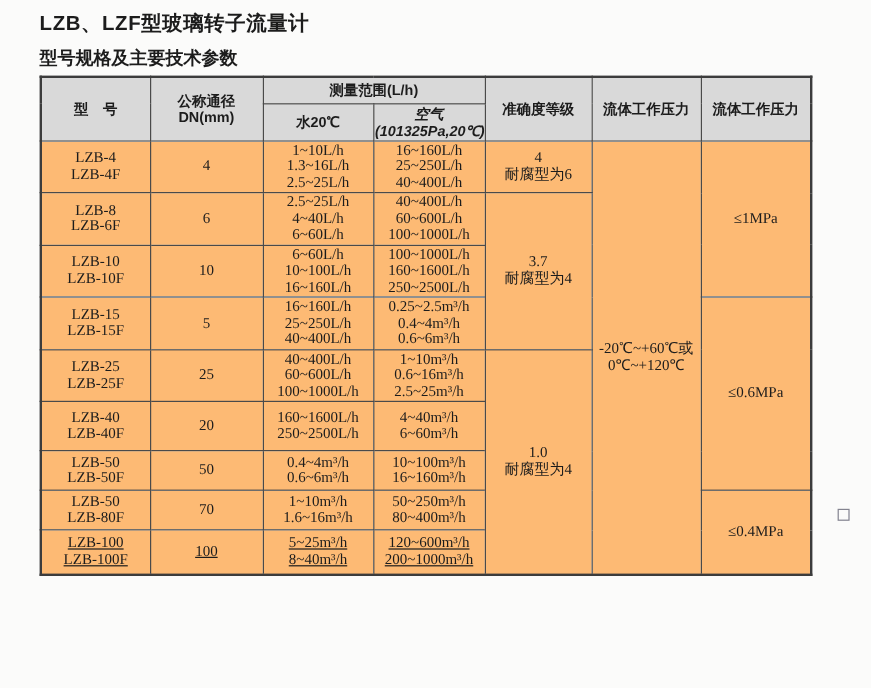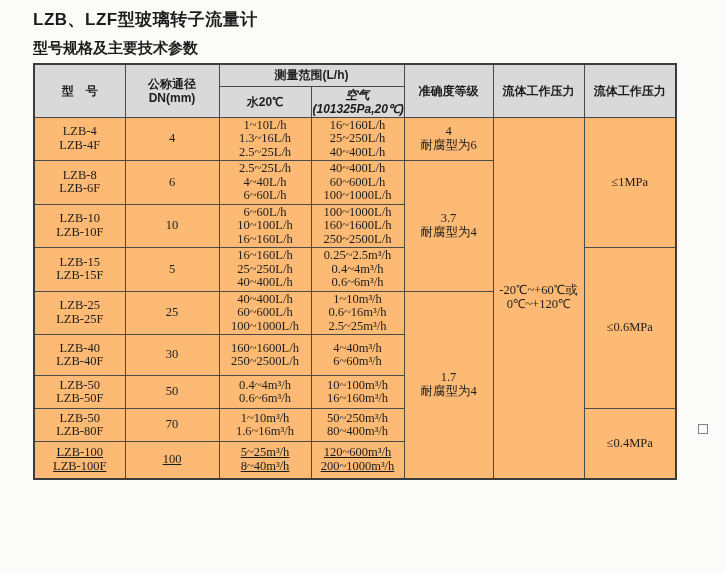--- a/index.html
+++ b/index.html
@@ -177,27 +177,27 @@
       <tr>
         <td>LZB-25
 LZB-25F</td>
         <td>25</td>
         <td>40~400L/h
 60~600L/h
 100~1000L/h</td>
         <td>1~10m³/h
 0.6~16m³/h
 2.5~25m³/h</td>
-        <td rowspan="5">1.7
+        <td rowspan="5">1.0
 耐腐型为4</td>
       </tr>
       <tr>
         <td>LZB-40
 LZB-40F</td>
-        <td>30</td>
+        <td>20</td>
         <td>160~1600L/h
 250~2500L/h</td>
         <td>4~40m³/h
 6~60m³/h</td>
       </tr>
       <tr>
         <td>LZB-50
 LZB-50F</td>
         <td>50</td>
         <td>0.4~4m³/h

